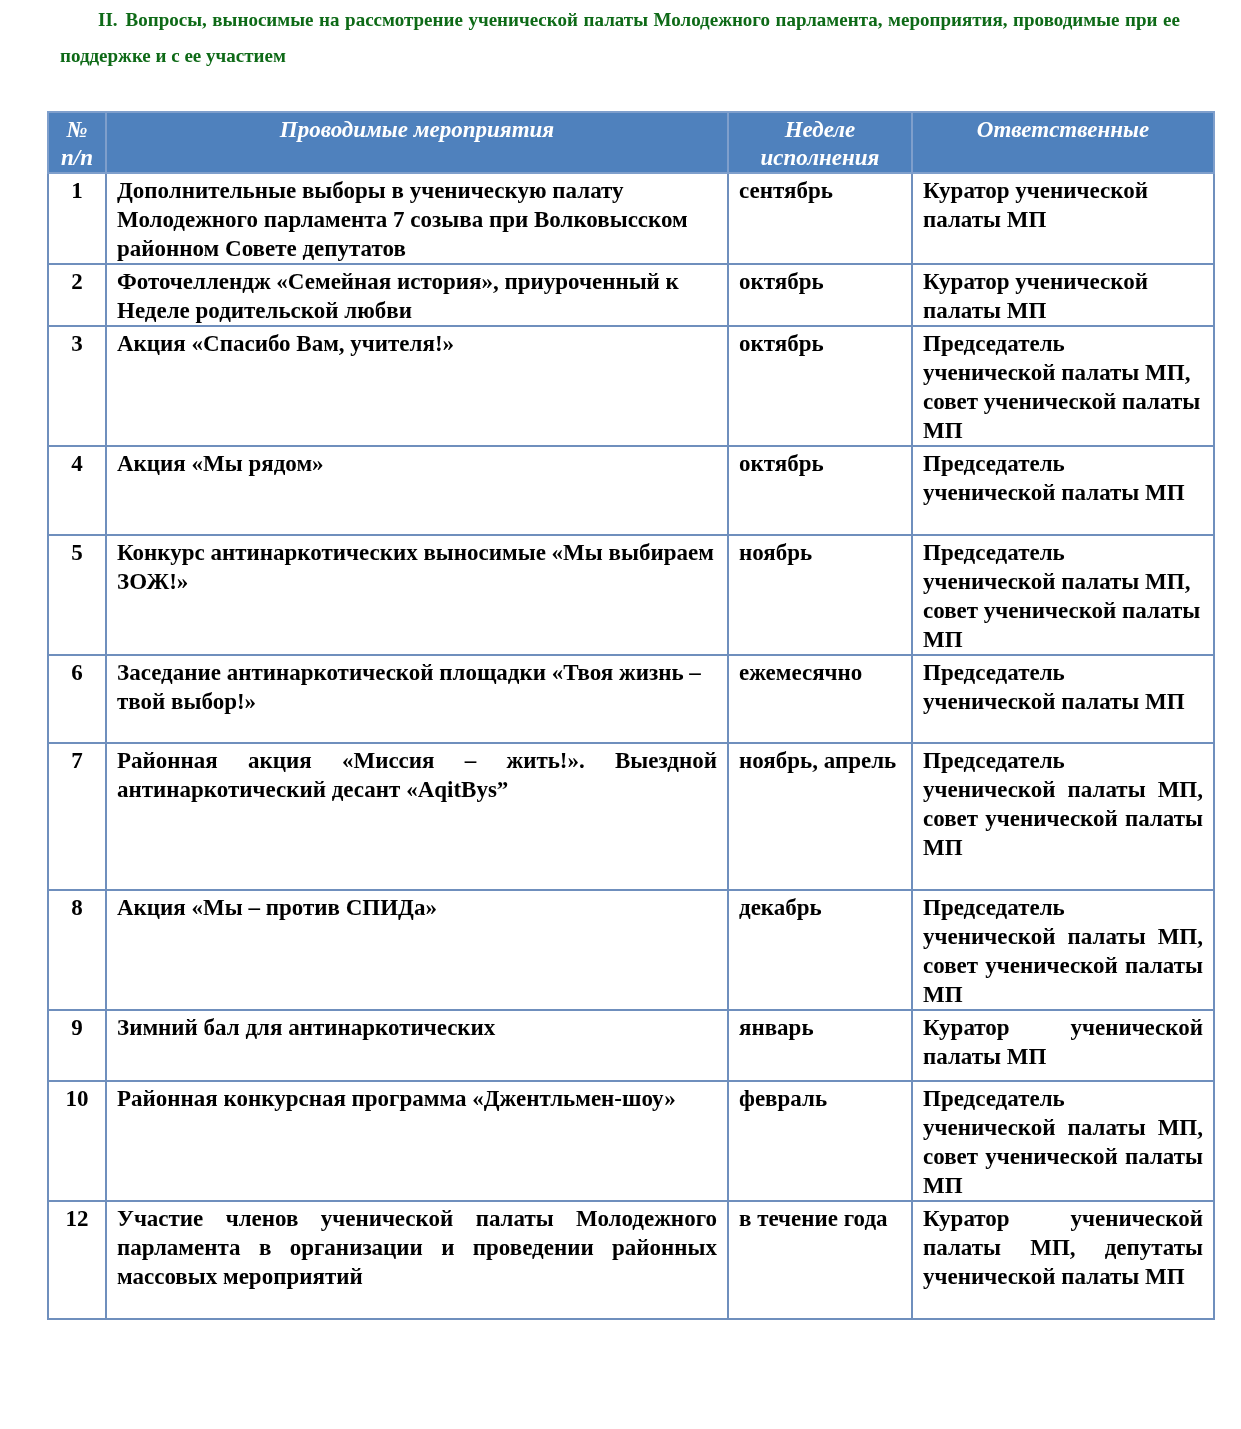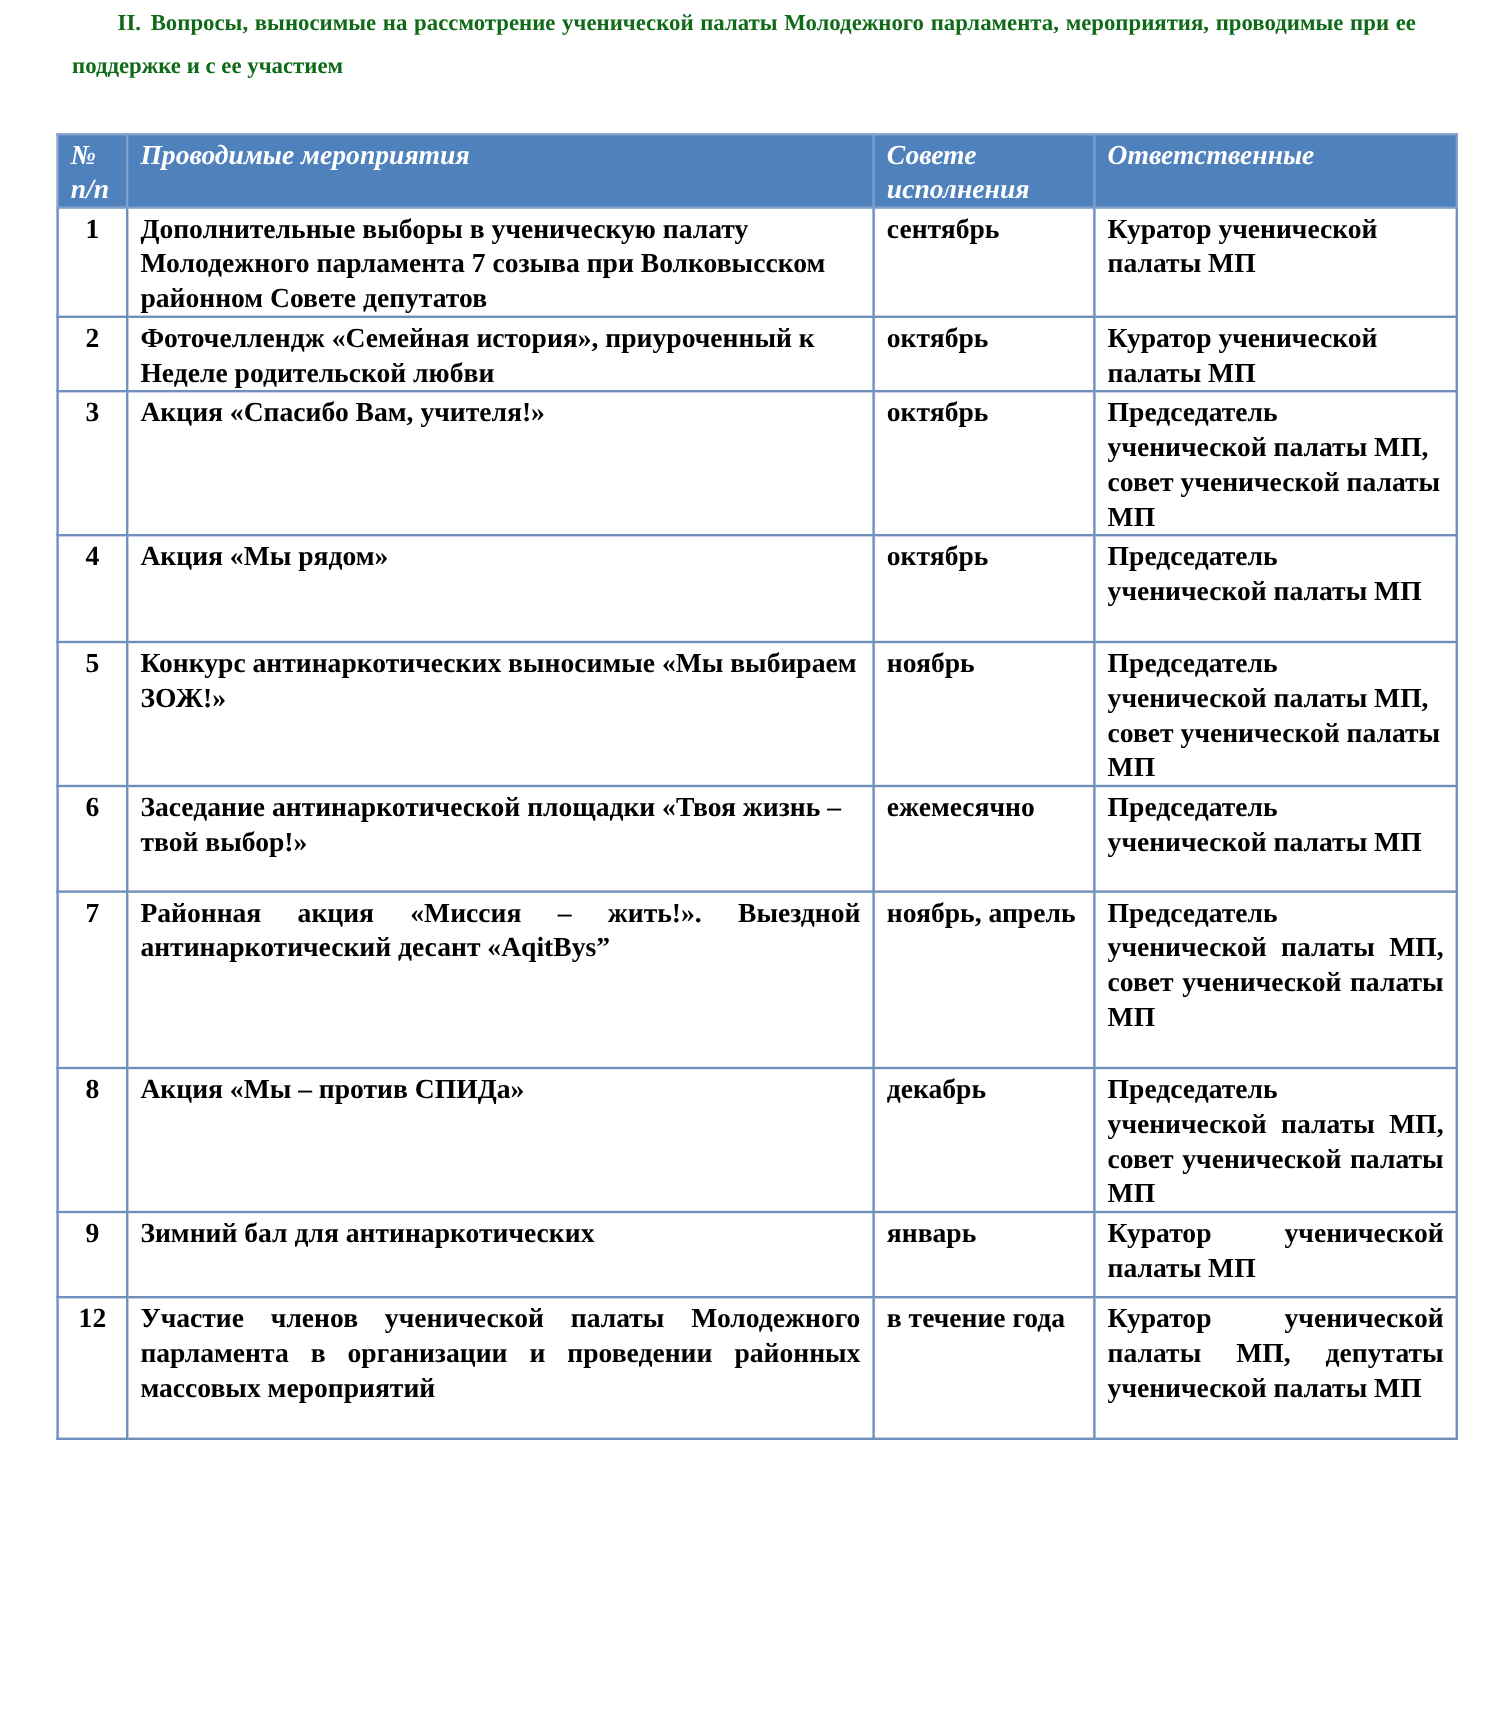--- a/index.html
+++ b/index.html
@@ -13,21 +13,21 @@
     .heading .num { padding-left: 38px; margin-right: 8px; }
     table.plan {
       position: absolute; left: 47px; top: 111px; width: 1166px;
       border-collapse: collapse; table-layout: fixed;
     }
     table.plan th, table.plan td {
       border: 2px solid #6f8fbd; vertical-align: top; padding: 2px 10px 0 10px;
       font-size: 23px; line-height: 29px; font-weight: bold;
     }
     table.plan thead th {
-      background: #4f81bd; color: #ffffff; font-style: italic; text-align: left;
+      background: #4f81bd; color: #ffffff; font-style: italic; text-align: center;
       border-color: #7f9fcc; padding-top: 3px; line-height: 28px; font-size: 23px;
     }
     table.plan td.num { text-align: center; padding-left: 2px; padding-right: 2px; }
     table.plan td.just { text-align: justify; }
     col.c1 { width: 58px; } col.c2 { width: 622px; } col.c3 { width: 184px; } col.c4 { width: 302px; }
   </style>
 </head>
 <body>
 
 <div class="heading">
@@ -38,21 +38,21 @@
   <colgroup>
       <col class="c1">
       <col class="c2">
       <col class="c3">
       <col class="c4">
     </colgroup>
   <thead>
     <tr style="height:60px">
       <th>№ п/п</th>
       <th>Проводимые мероприятия</th>
-      <th>Совете исполнения</th>
+      <th>Неделе исполнения</th>
       <th>Ответственные</th>
     </tr>
   </thead>
   <tbody>
     <tr style="height:88px">
       <td class="num">1</td>
       <td>Дополнительные выборы в ученическую палату Молодежного парламента 7 созыва при Волковысском районном Совете депутатов</td>
       <td>сентябрь</td>
       <td>Куратор ученической палаты МП</td>
     </tr>
@@ -97,20 +97,26 @@
       <td>Акция «Мы – против СПИДа»</td>
       <td>декабрь</td>
       <td class="just">Председатель ученической палаты МП, совет ученической палаты МП</td>
     </tr>
     <tr style="height:71px">
       <td class="num">9</td>
       <td>Зимний бал для антинаркотических</td>
       <td>январь</td>
       <td class="just">Куратор ученической палаты МП</td>
     </tr>
+    <tr style="height:117px">
+      <td class="num">10</td>
+      <td class="just">Районная конкурсная программа «Джентльмен-шоу»</td>
+      <td>февраль</td>
+      <td class="just">Председатель ученической палаты МП, совет ученической палаты МП</td>
+    </tr>
     <tr style="height:118px">
       <td class="num">12</td>
       <td class="just">Участие членов ученической палаты Молодежного парламента в организации и проведении районных массовых мероприятий</td>
       <td class="just">в течение года</td>
       <td class="just">Куратор ученической палаты МП, депутаты ученической палаты МП</td>
     </tr>
   </tbody>
 </table>
 
 </body></html>

